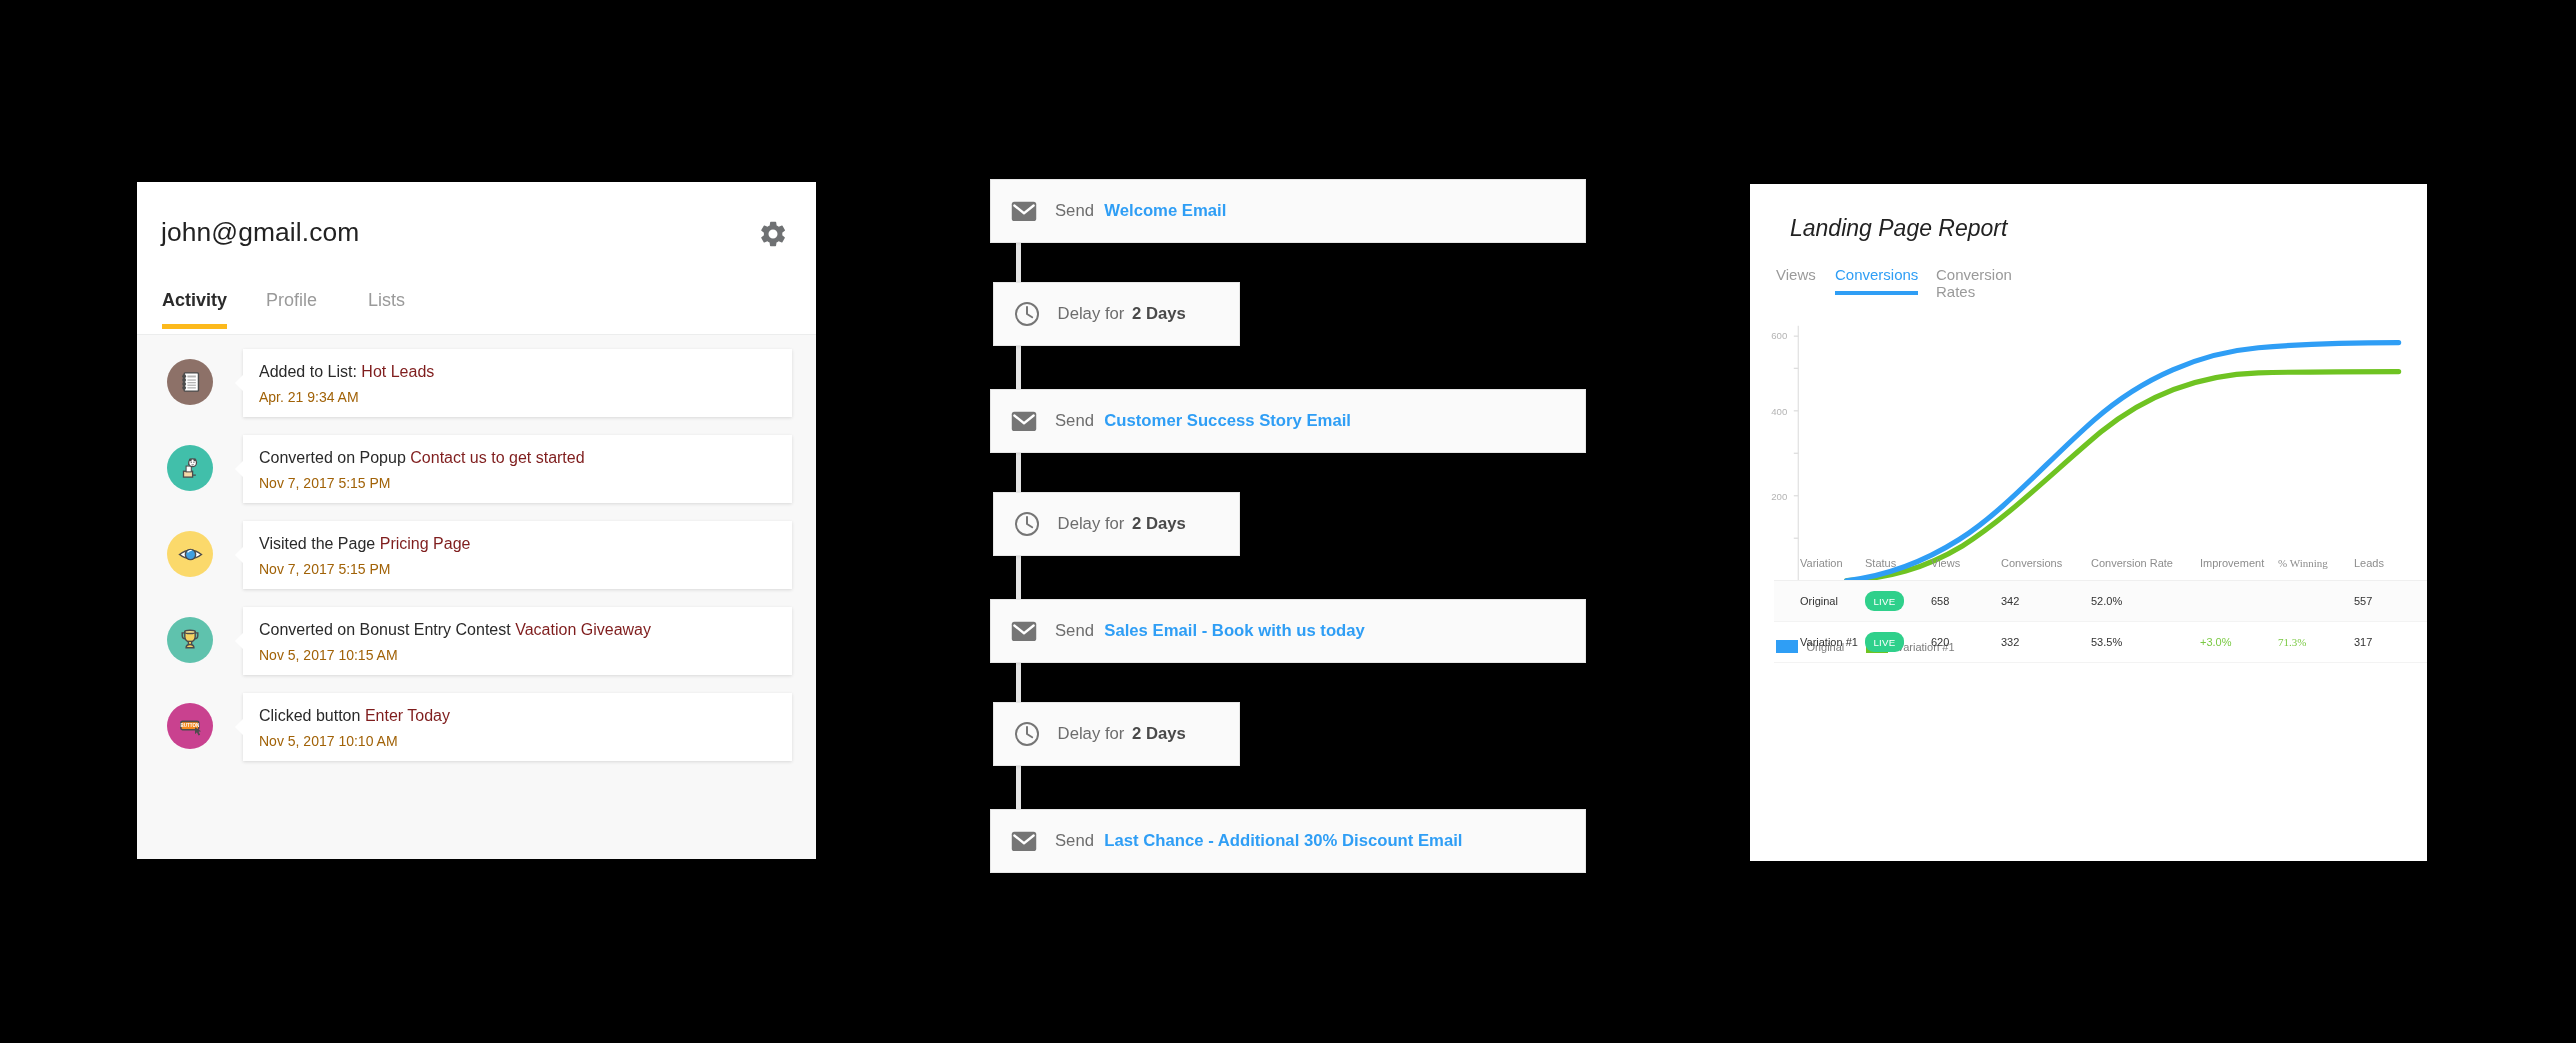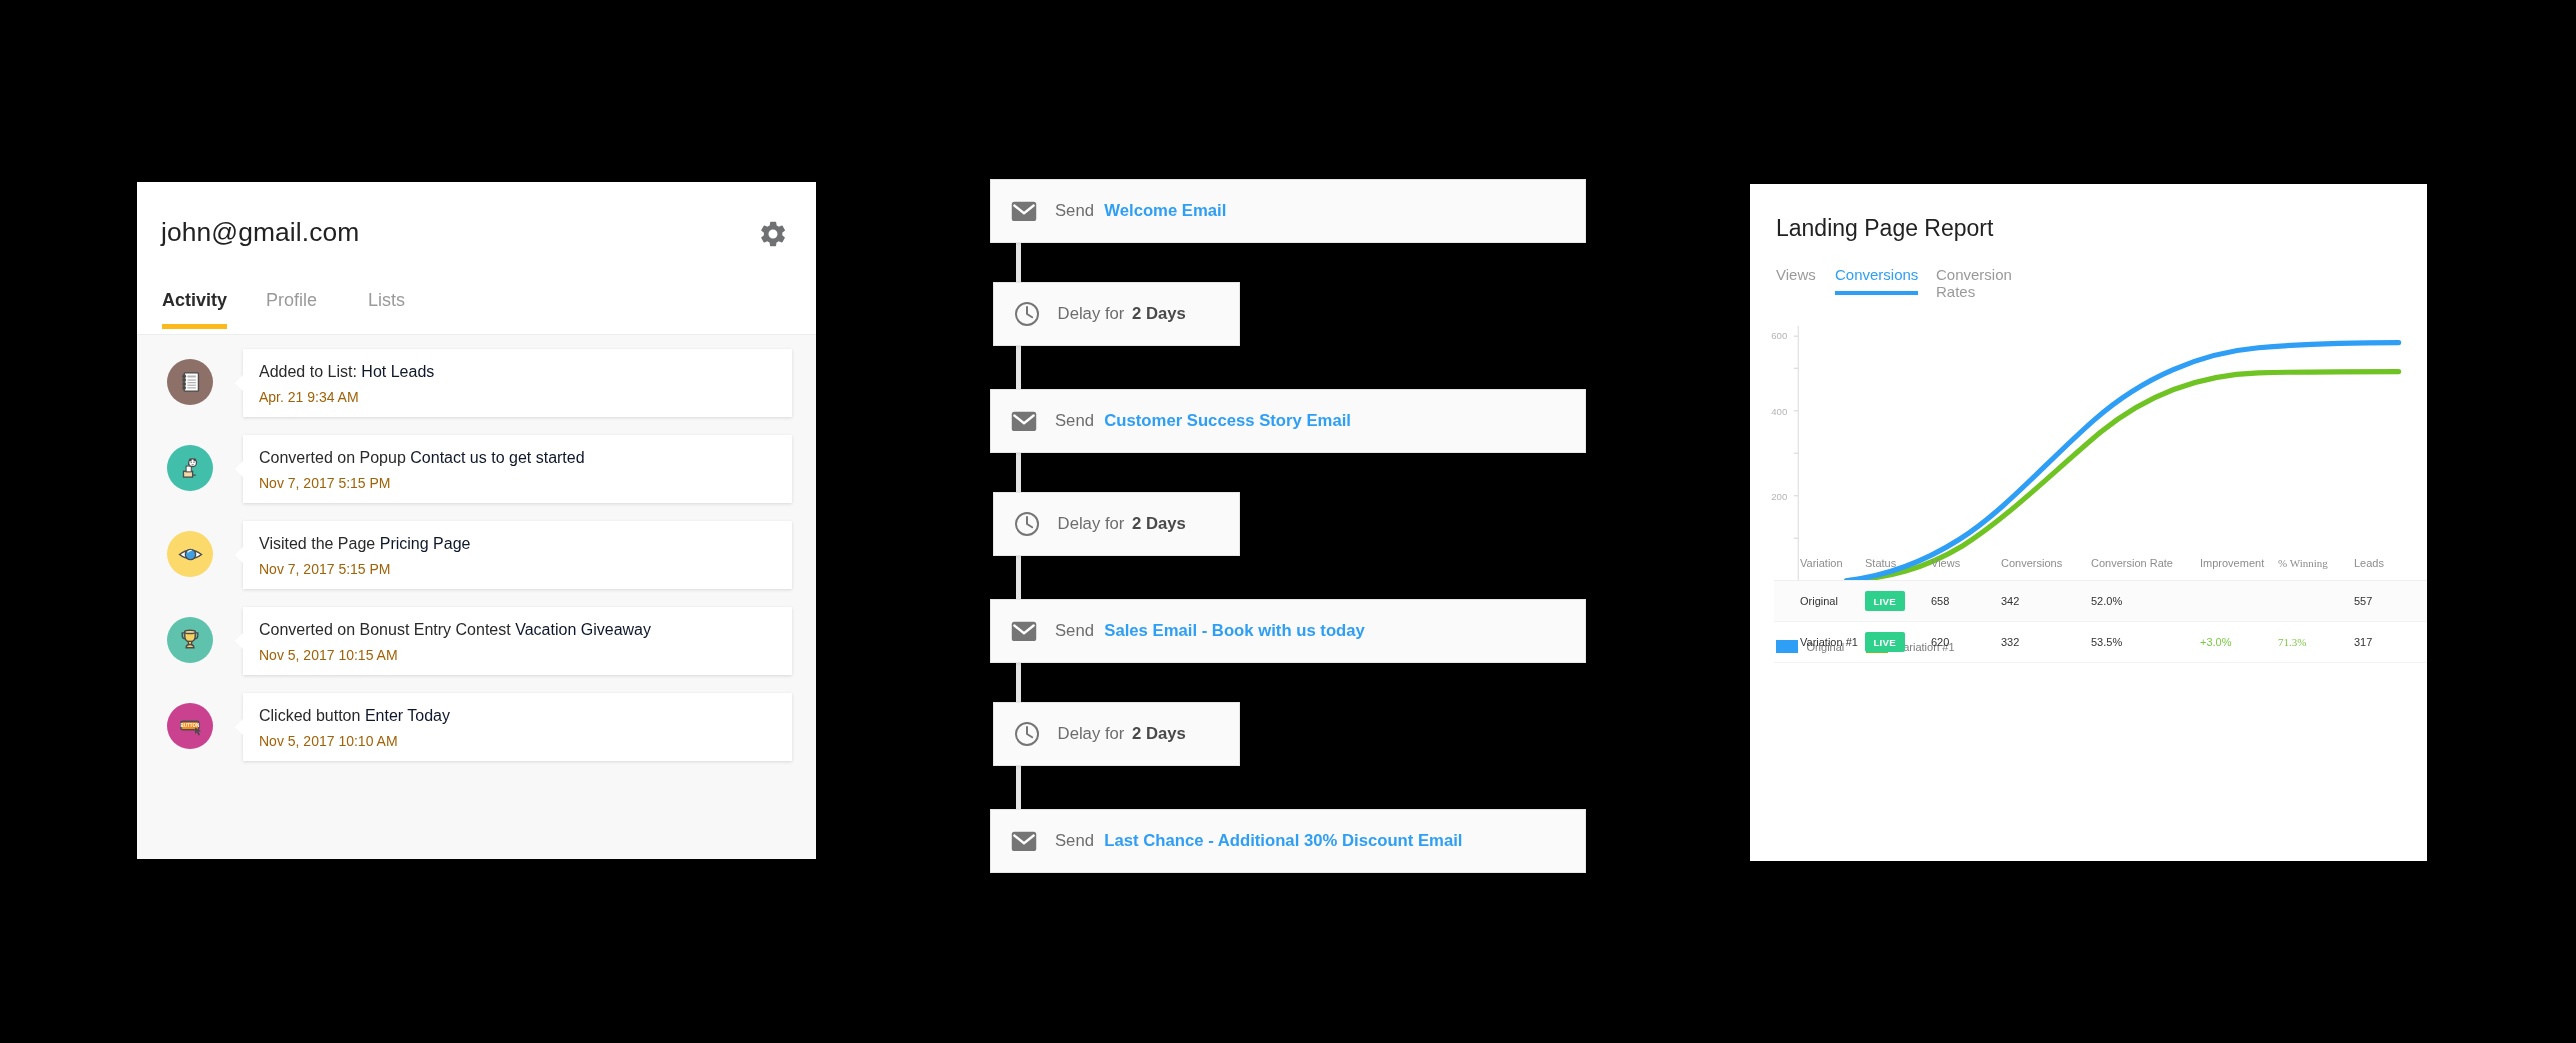--- a/index.html
+++ b/index.html
@@ -74,21 +74,21 @@
     content: ""; position: absolute; left: -8.4px; top: 26px;
     width: 0; height: 0;
     border-top: 8.4px solid transparent;
     border-bottom: 8.4px solid transparent;
     border-right: 8.4px solid #ffffff;
   }
   .act-title {
     position: absolute; left: 16px; top: 14px;
     font-size: 16px; color: #2a2a2a; white-space: nowrap;
   }
-  .act-title .lnk { color: #0f172a; margin-left: 4.5px; text-align: center; }
+  .act-title .lnk { color: #7f1d1d; margin-left: 4.5px; text-align: center; }
   .act-time {
     position: absolute; left: 16px; top: 40px;
     font-size: 14px; color: #a16207;
   }
 
   
   #workflow-panel { position: absolute; left: 990px; top: 179px; width: 599px; height: 683px; }
   .wf-connector {
     position: absolute; left: 26px; width: 4.5px;
     background: #e4e4e4;
@@ -109,22 +109,22 @@
   .wf-label .strong { color: #4a4a4a; font-weight: bold; }
   .wf-value { margin-left: 10.3px; font-size: 16.7px; color: #2f9ef5; font-weight: bold; white-space: nowrap; }
 
   
   #report-panel {
     position: absolute; left: 1750px; top: 184px;
     width: 677px; height: 677px;
     background: #ffffff; overflow: hidden;
   }
   #report-title {
-    position: absolute; left: 26px; top: 31px;
-    font-size: 23px; color: #222;
+    position: absolute; left: 40px; top: 31px;
+    font-size: 23px; color: #222; font-style: italic;
   }
   #report-tabs { position: absolute; left: 26px; top: 82px; height: 40px; }
   .rtab {
     position: absolute; top: 0; font-size: 15px; color: #9a9a9a;
     cursor: pointer; padding-bottom: 11.6px;
   }
   .rtab.active { color: #2f9ef5; }
   .rtab.active::after {
     content: ""; position: absolute; left: 0; right: 0; bottom: 0;
     height: 3.2px; background: #2f9ef5;
@@ -155,22 +155,22 @@
   .c0 { position: absolute; left: 26px; }
   .c1 { position: absolute; left: 91px; }
   .c2 { position: absolute; left: 157px; }
   .c3 { position: absolute; left: 227px; }
   .c4 { position: absolute; left: 317px; }
   .c5 { position: absolute; left: 426px; }
   .c6 { position: absolute; left: 504px; font-family: Liberation Serif, serif; }
   .c7 { position: absolute; left: 580px; }
   .badge-live {
     display: inline-block; background: #2fd08b; color: #fff;
-    font-size: 9.7px; font-weight: bold; padding: 4.5px 8.4px;
-    border-radius: 2px; letter-spacing: 0.3px;
+    font-size: 9.7px; font-weight: normal; padding: 4.5px 8.4px;
+    border-radius: 9px; letter-spacing: 0.3px;
   }
 </style>
 </head>
 <body>
 
 <div class="stage">
 
   <div id="contact-panel">
 
     <div id="contact-header">

